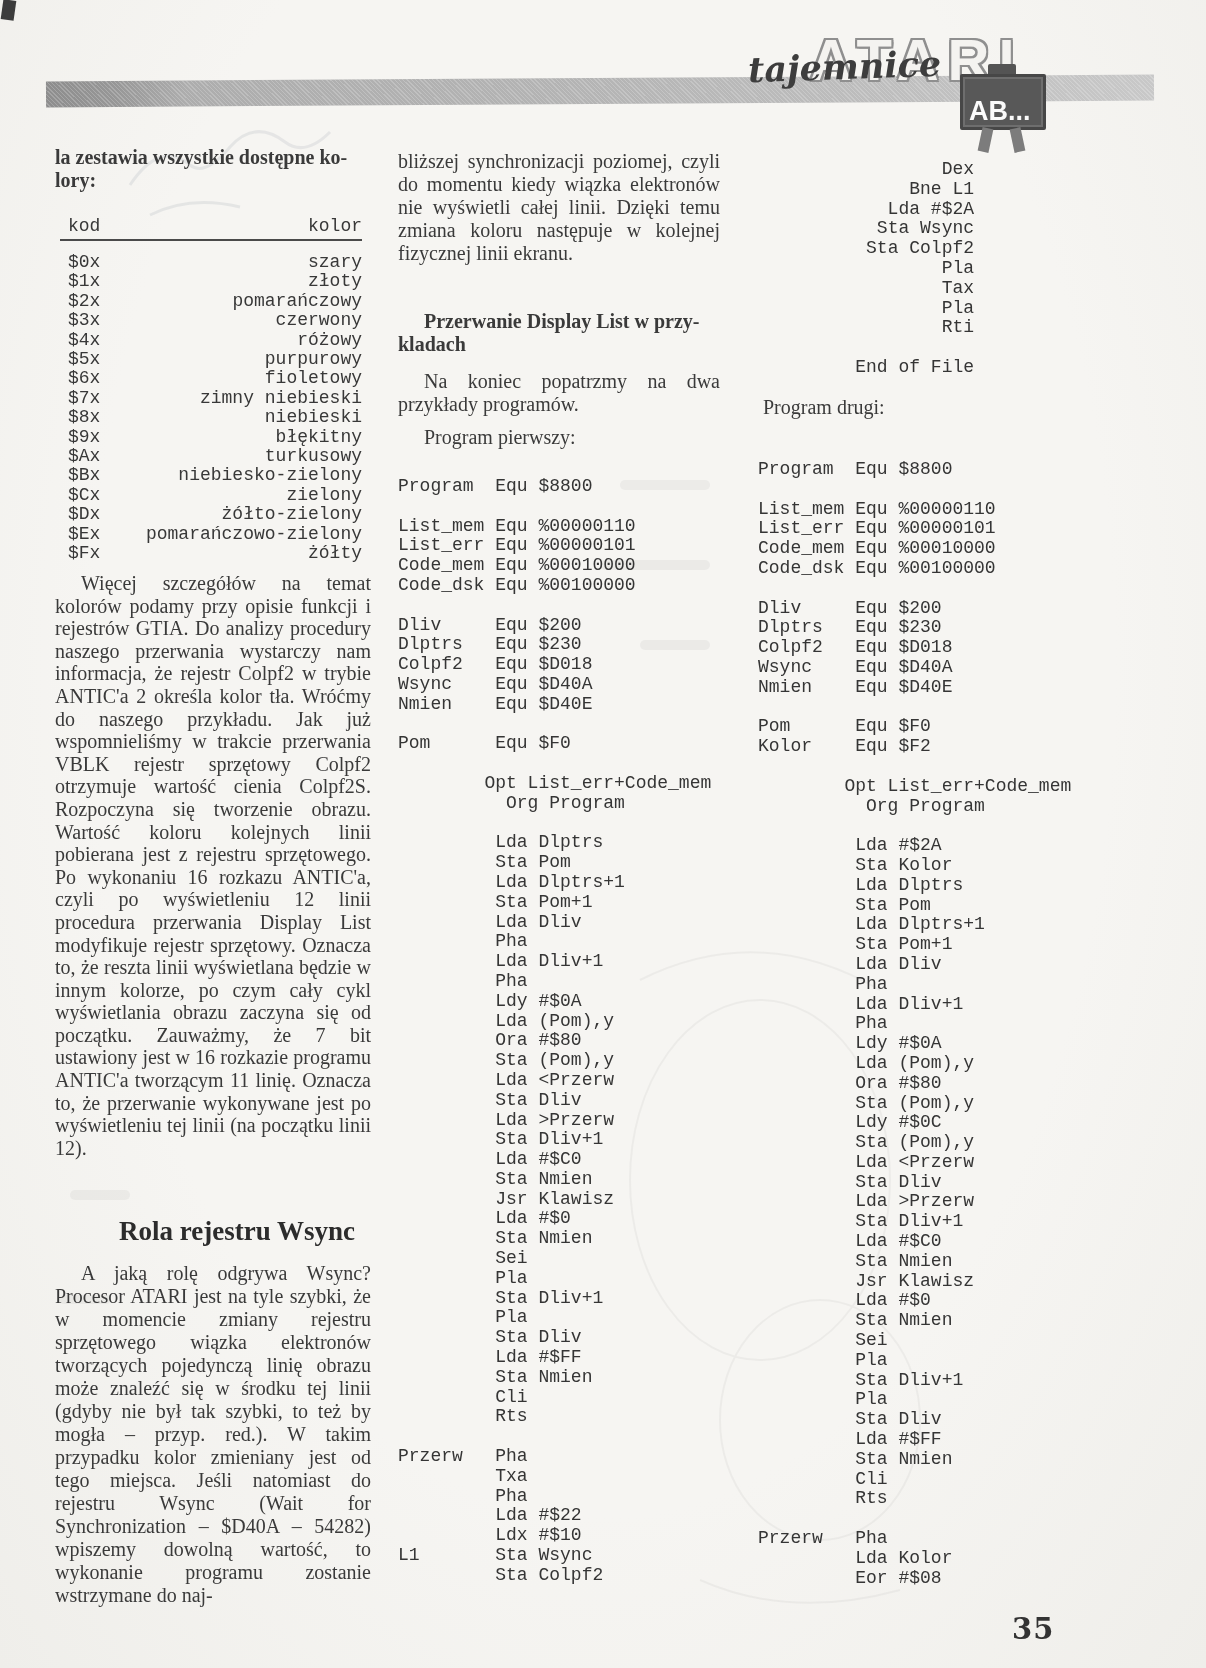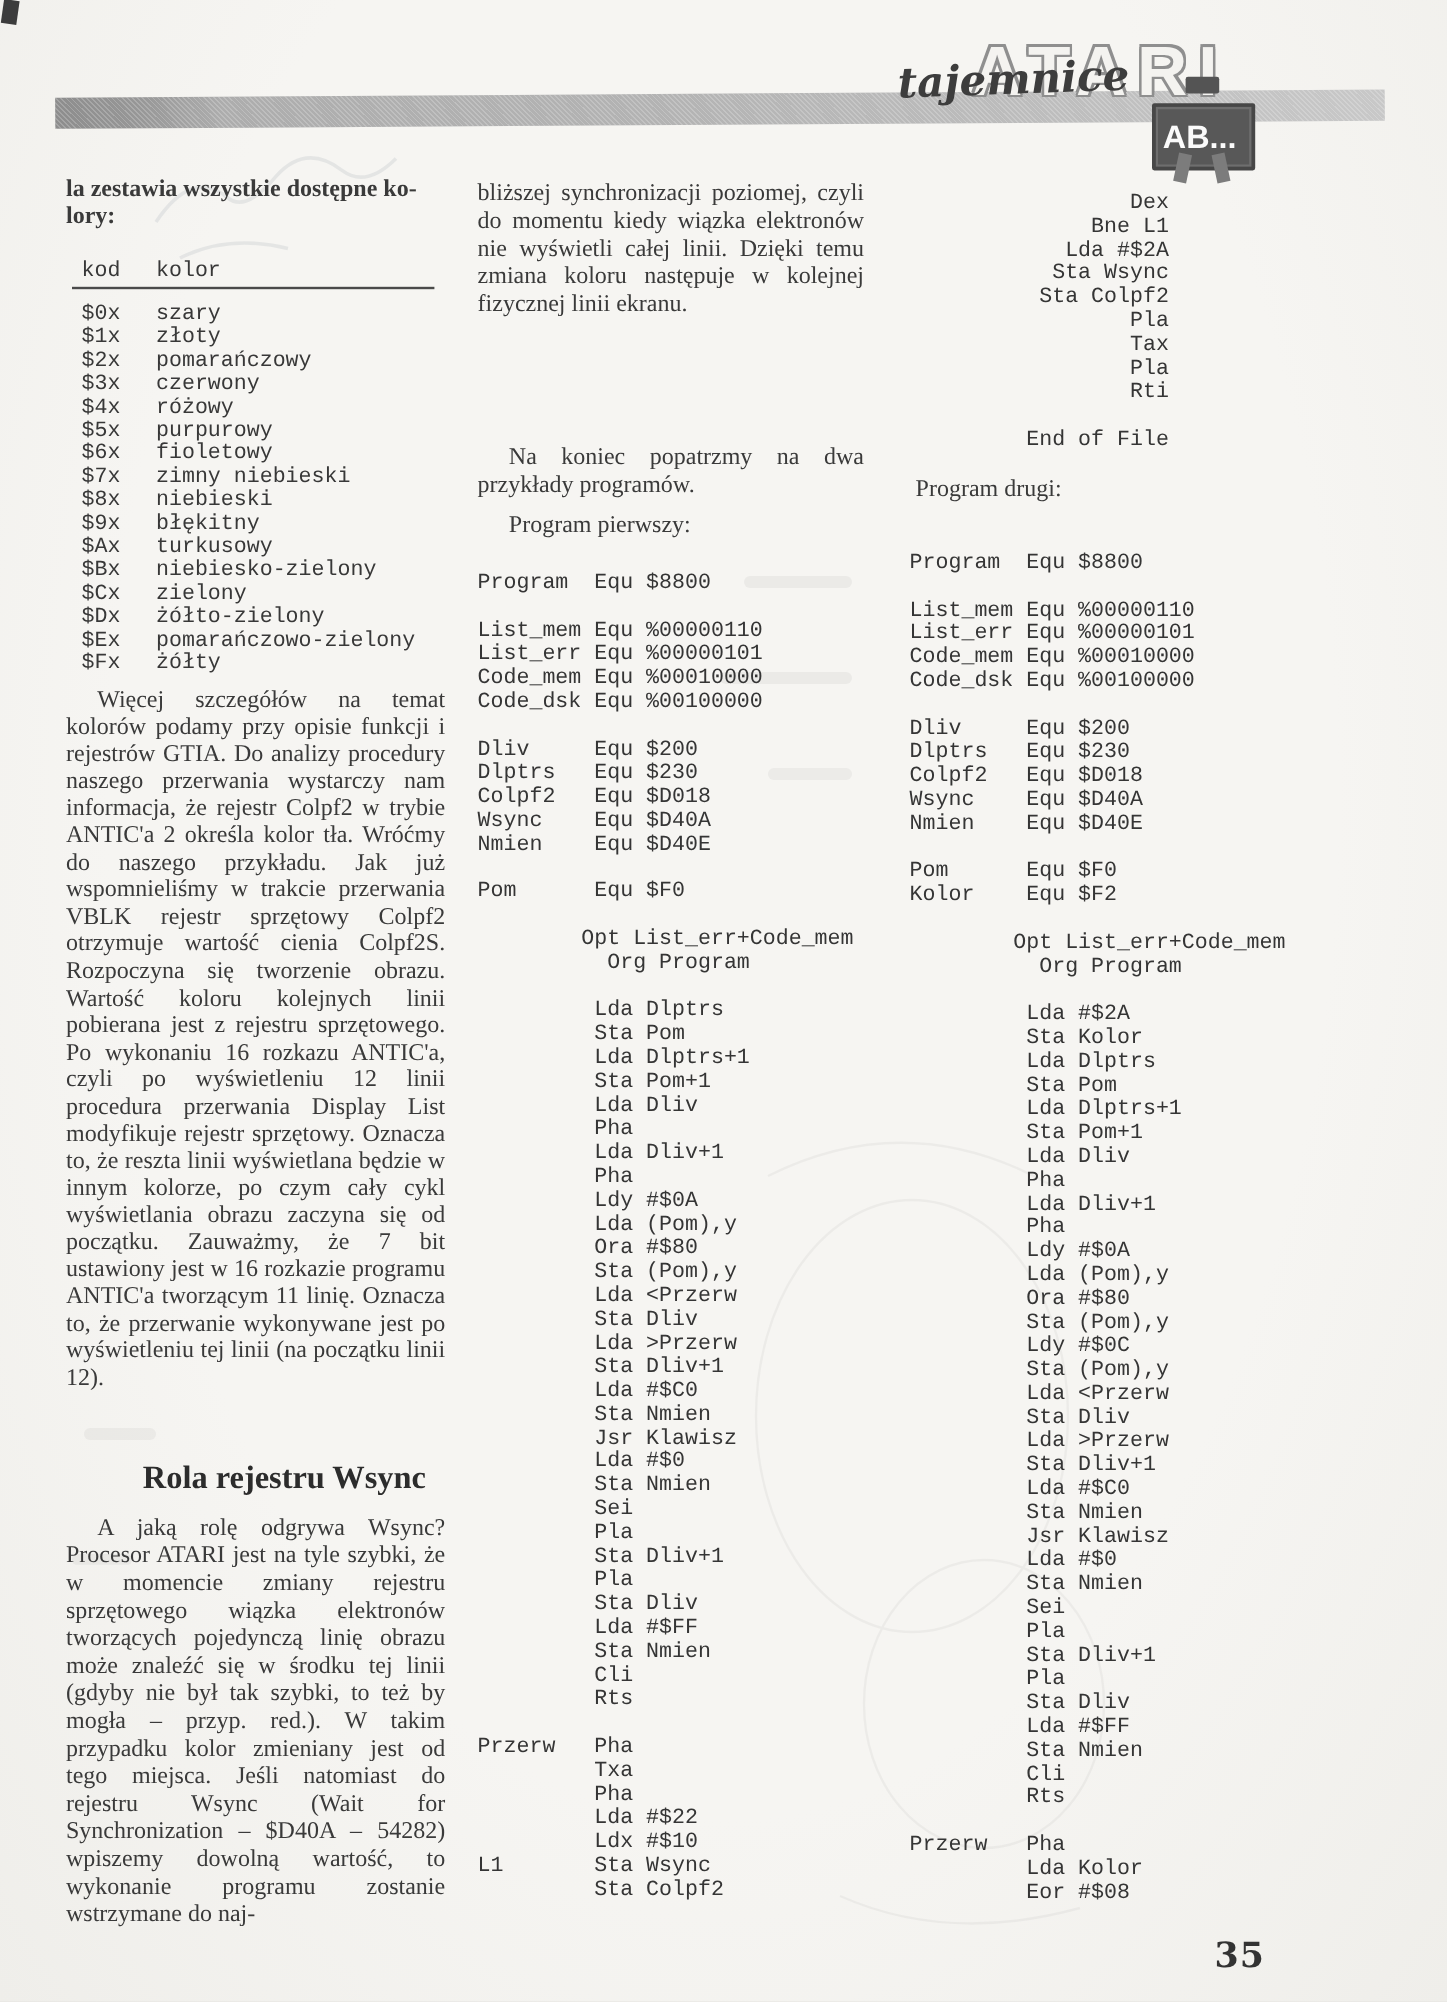--- a/index.html
+++ b/index.html
@@ -16,44 +16,44 @@
   .logo-outline{position:absolute;left:62px;top:0px;
     font-family:"Liberation Sans",sans-serif;font-weight:800;font-size:58px;letter-spacing:9px;
     color:#f4f3f0;
     text-shadow:-2px -2px 0 #8f8f8f,2px -2px 0 #8f8f8f,-2px 2px 0 #8f8f8f,2px 2px 0 #8f8f8f,
                  0 -2px 0 #8f8f8f,0 2px 0 #8f8f8f,-2px 0 0 #8f8f8f,2px 0 0 #8f8f8f;}
   .logo-script{position:absolute;left:0px;top:20px;font-family:"DejaVu Serif",serif;
     font-style:italic;font-weight:bold;font-size:35px;color:#3d3d3d;transform:rotate(-2deg);z-index:3;}
   
   .badge{position:absolute;left:960px;top:64px;width:84px;height:80px;z-index:4;}
   .badge-knob{position:absolute;left:28px;top:0;width:28px;height:14px;background:#545454;border-radius:2px;}
-  .badge-board{position:absolute;left:0;top:22px;width:80px;height:50px;background:#585858;
+  .badge-board{position:absolute;left:0;top:10px;width:80px;height:50px;background:#585858;
     border:3px solid #474747;box-shadow:inset 0 0 0 2px #6e6e6e;border-radius:2px;
-    display:flex;align-items:center;}
+    display:flex;align-items:flex-end;}
   .badge-board span{font-family:"Liberation Sans",sans-serif;font-weight:bold;font-size:27px;
     color:#fbfbfb;padding-left:6px;letter-spacing:0px;}
   .badge-leg{position:absolute;top:64px;width:11px;height:24px;background:#7c7c7c;}
   .badge-leg.l{left:20px;transform:rotate(12deg);}
   .badge-leg.r{left:52px;transform:rotate(-12deg);}
   
   .body{position:absolute;font-size:20px;line-height:23px;color:#3a3a3a;margin:0;}
   .just{text-align:justify;}
   .ind{text-indent:26px;}
   .prelines{white-space:pre-line;font-weight:bold;}
   h2.head{position:absolute;margin:0;font-size:27px;line-height:30px;font-weight:bold;color:#2c2c2c;
     font-family:"Liberation Serif",serif;}
   pre.code{position:absolute;margin:0;font-family:"Liberation Mono",monospace;
     font-size:18px;line-height:19.8px;color:#353535;white-space:pre;}
   
   .ctable{position:absolute;left:60px;top:216px;width:302px;
     font-family:"Liberation Mono",monospace;font-size:18px;color:#383838;}
   .trow{display:flex;line-height:19.4px;padding-left:8px;}
   .trow.thead{border-bottom:2.5px solid #4a4a4a;padding-bottom:3px;margin-bottom:12px;line-height:20px;}
   .tc0{display:inline-block;width:62px;flex:0 0 62px;}
-  .tc1{flex:1;}
+  .tc1{flex:1;text-align:right;}
   .pagenum{position:absolute;left:1012px;top:1612px;font-family:"DejaVu Serif",serif;
     font-weight:bold;font-size:29px;color:#333;letter-spacing:1px;}
   .corner-mark{position:absolute;left:2px;top:0px;width:13px;height:20px;background:#3c3c3c;
     transform:rotate(8deg);}
   .artifacts{position:absolute;left:0;top:0;z-index:0;}
 </style>
 </head>
 <body>
 
 <div class="page">
@@ -168,20 +168,22 @@
     </div>
 
   <p class="body just ind" style="left:55px;top:572px;width:316px;line-height:22.6px;">Więcej szczegółów na temat kolorów podamy przy opisie funkcji i rejestrów GTIA. Do analizy procedury naszego przerwania wystarczy nam informacja, że rejestr Colpf2 w trybie ANTIC'a 2 określa kolor tła. Wróćmy do naszego przykładu. Jak już wspomnieliśmy w trakcie przerwania VBLK rejestr sprzętowy Colpf2 otrzymuje wartość cienia Colpf2S. Rozpoczyna się tworzenie obrazu. Wartość koloru kolejnych linii pobierana jest z rejestru sprzętowego. Po wykonaniu 16 rozkazu ANTIC'a, czyli po wyświetleniu 12 linii procedura przerwania Display List modyfikuje rejestr sprzętowy. Oznacza to, że reszta linii wyświetlana będzie w innym kolorze, po czym cały cykl wyświetlania obrazu zaczyna się od początku. Zauważmy, że 7 bit ustawiony jest w 16 rozkazie programu ANTIC'a tworzącym 11 linię. Oznacza to, że przerwanie wykonywane jest po wyświetleniu tej linii (na początku linii 12).</p>
 
   <h2 class="head" style="left:119px;top:1216px;">Rola rejestru Wsync</h2>
 
   <p class="body just ind" style="left:55px;top:1262px;width:316px;">A jaką rolę odgrywa Wsync? Procesor ATARI jest na tyle szybki, że w momencie zmiany rejestru sprzętowego wiązka elektronów tworzących pojedynczą linię obrazu może znaleźć się w środku tej linii (gdyby nie był tak szybki, to też by mogła – przyp. red.). W takim przypadku kolor zmieniany jest od tego miejsca. Jeśli natomiast do rejestru Wsync (Wait for Synchronization – $D40A – 54282) wpiszemy dowolną wartość, to wykonanie programu zostanie wstrzymane do naj-</p>
 
   <p class="body just" style="left:398px;top:150px;width:322px;">bliższej synchronizacji poziomej, czyli do momentu kiedy wiązka elektronów nie wyświetli całej linii. Dzięki temu zmiana koloru następuje w kolejnej fizycznej linii ekranu.</p>
 
+  <p class="body prelines ind" style="left:398px;top:310px;width:322px;">Przerwanie Display List w przy-
+kladach</p>
 
   <p class="body just ind" style="left:398px;top:370px;width:322px;">Na koniec popatrzmy na dwa przykłady programów.</p>
 
   <p class="body ind" style="left:398px;top:426px;width:322px;">Program pierwszy:</p>
 
   <pre class="code" style="left:398px;top:477px;">Program  Equ $8800
 
 List_mem Equ %00000110
 List_err Equ %00000101
 Code_mem Equ %00010000

